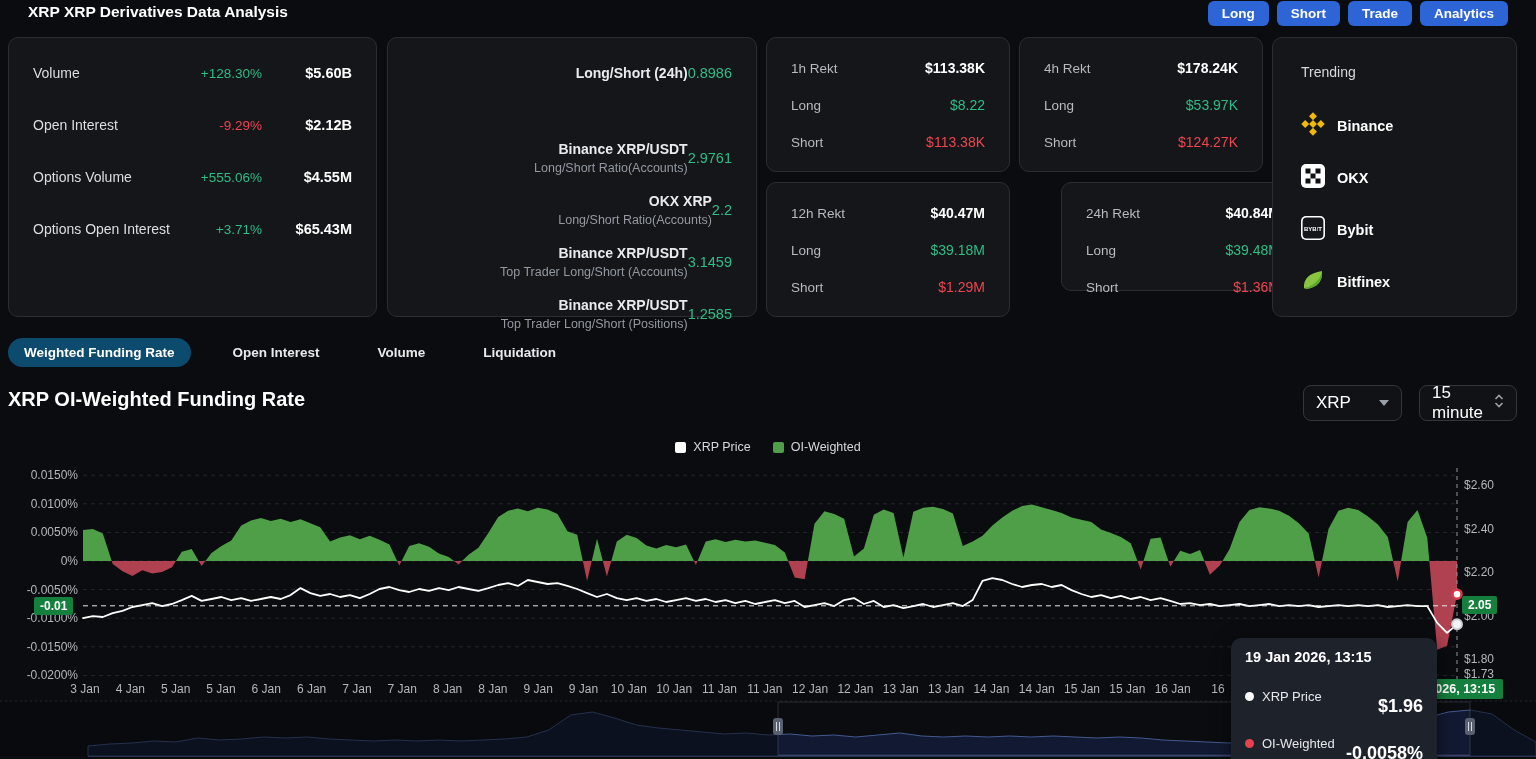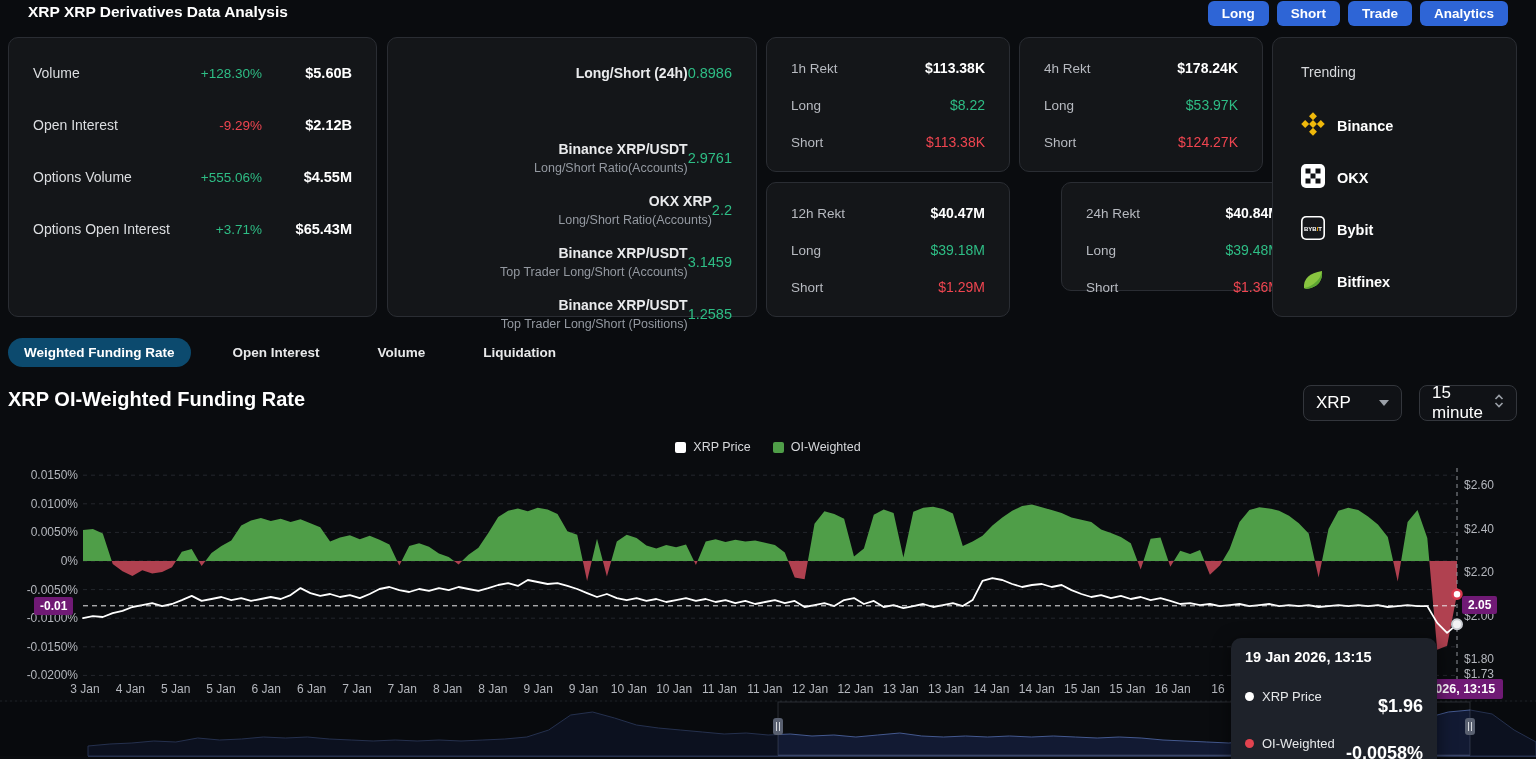--- a/index.html
+++ b/index.html
@@ -63,21 +63,21 @@
   
   .legend{left:0;top:440px;width:1536px;display:flex;justify-content:center;gap:22px;}
   .leg-item{display:flex;align-items:center;gap:7px;}
   .leg-sw{width:11px;height:11px;border-radius:2px;}
   .sw-price{background:#ffffff}.sw-oi{background:#4f9e48}
   .leg-label{font-size:12.5px;color:#d6d8db;}
   
   #chart-svg{position:absolute;left:0;top:0;z-index:1;pointer-events:none;}
   svg text{font-family:"Liberation Sans","DejaVu Sans",sans-serif;}
   
-  .badge{position:absolute;background:#701a75;color:#fff;font-weight:bold;font-size:12px;
+  .badge{position:absolute;background:#15803d;color:#fff;font-weight:bold;font-size:12px;
          padding:2px 6px;border-radius:2px;z-index:3;white-space:nowrap;}
   .badge-left{left:34px;top:597px;}
   .badge-right{left:1462px;top:596px;}
   .badge-xhair{left:1378px;top:679px;padding:3px 8px;font-size:12.5px;}
   .tooltip{position:absolute;left:1231px;top:638px;width:206px;background:#1e222a;
            border-radius:10px;padding:11px 14px;box-sizing:border-box;z-index:6;
            box-shadow:0 4px 18px rgba(0,0,0,.55);}
   .tt-title{font-size:14.5px;font-weight:bold;color:#fff;margin-bottom:11px;}
   .tt-row{display:flex;align-items:center;margin-top:6px;}
   .dot{width:9px;height:9px;border-radius:50%;margin-right:8px;flex:none;}

